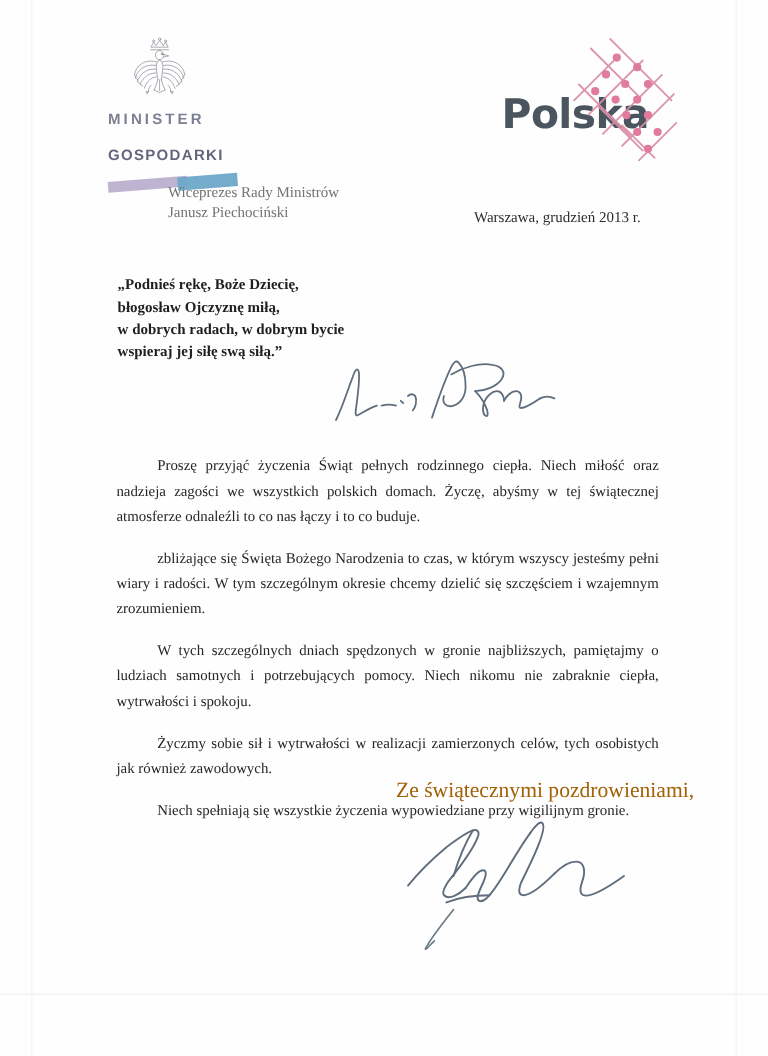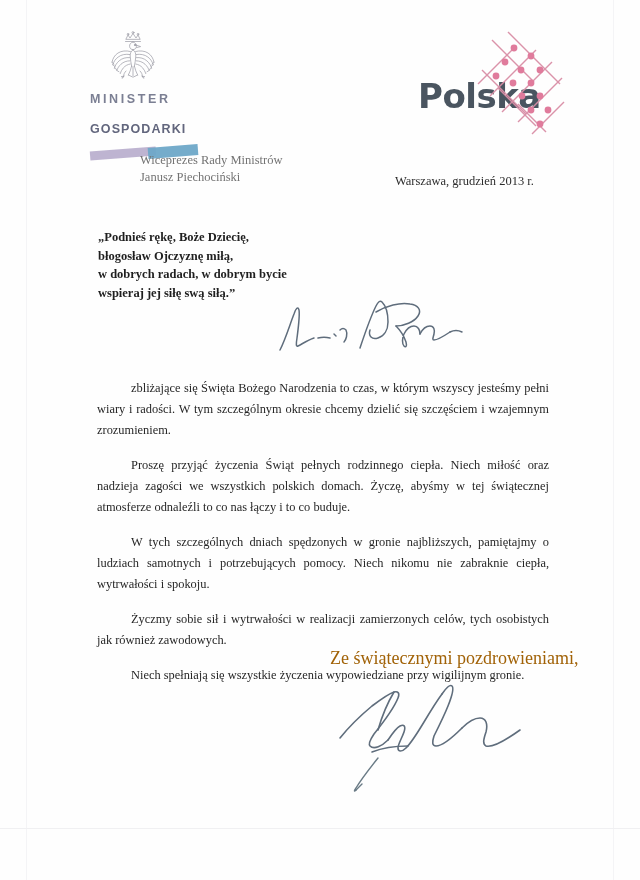--- a/index.html
+++ b/index.html
@@ -328,22 +328,22 @@
       <path d="M68 38 C70 36, 72 36, 74 38 C76 42, 74 48, 72 50"></path>
       <path d="M88 56 C92 44, 98 26, 104 14 C106 10, 108 8, 110 10 C114 14, 116 22, 116 30 C116 38, 112 44, 106 46 C100 48, 96 44, 98 38"></path>
       <path d="M104 20 C114 14, 128 10, 138 12 C146 13, 150 18, 146 24 C142 30, 132 34, 124 34"></path>
       <path d="M124 34 C128 38, 132 44, 134 50 C135 54, 134 56, 132 54 C130 52, 130 46, 132 42 C134 38, 138 34, 142 34 C146 34, 148 38, 148 42"></path>
       <path d="M148 42 C150 38, 154 34, 158 34 C162 34, 163 38, 162 42 C161 46, 160 48, 162 48 C166 48, 172 44, 178 40"></path>
       <path d="M178 40 C182 38, 186 38, 190 40"></path>
     </g>
   </svg>
 
   <div id="body-text">
+    <p>Proszę przyjąć życzenia Świąt pełnych rodzinnego ciepła. Niech miłość oraz nadzieja zagości we wszystkich polskich domach. Życzę, abyśmy w tej świątecznej atmosferze odnaleźli to co nas łączy i to co buduje.</p>
     <p>zbliżające się Święta Bożego Narodzenia to czas, w którym wszyscy jesteśmy pełni wiary i radości. W tym szczególnym okresie chcemy dzielić się szczęściem i wzajemnym zrozumieniem.</p>
-    <p>Proszę przyjąć życzenia Świąt pełnych rodzinnego ciepła. Niech miłość oraz nadzieja zagości we wszystkich polskich domach. Życzę, abyśmy w tej świątecznej atmosferze odnaleźli to co nas łączy i to co buduje.</p>
     <p>W tych szczególnych dniach spędzonych w gronie najbliższych, pamiętajmy o ludziach samotnych i potrzebujących pomocy. Niech nikomu nie zabraknie ciepła, wytrwałości i spokoju.</p>
     <p>Życzmy sobie sił i wytrwałości w realizacji zamierzonych celów, tych osobistych jak również zawodowych.</p>
     <p>Niech spełniają się wszystkie życzenia wypowiedziane przy wigilijnym gronie.</p>
   </div>
 
   <div id="closing">Ze świątecznymi pozdrowieniami,</div>
 
   <svg class="signature" id="signature-bottom" viewBox="0 0 190 112">
     <g fill="none" stroke="#5f6d7c" stroke-width="1.6" stroke-linecap="round" stroke-linejoin="round">
       <path d="M2 62 C10 52, 22 40, 34 30 C42 24, 50 18, 56 16 C60 15, 62 17, 60 22 C56 32, 44 48, 36 58 C32 64, 30 68, 32 70 C36 74, 44 70, 50 64"></path>

